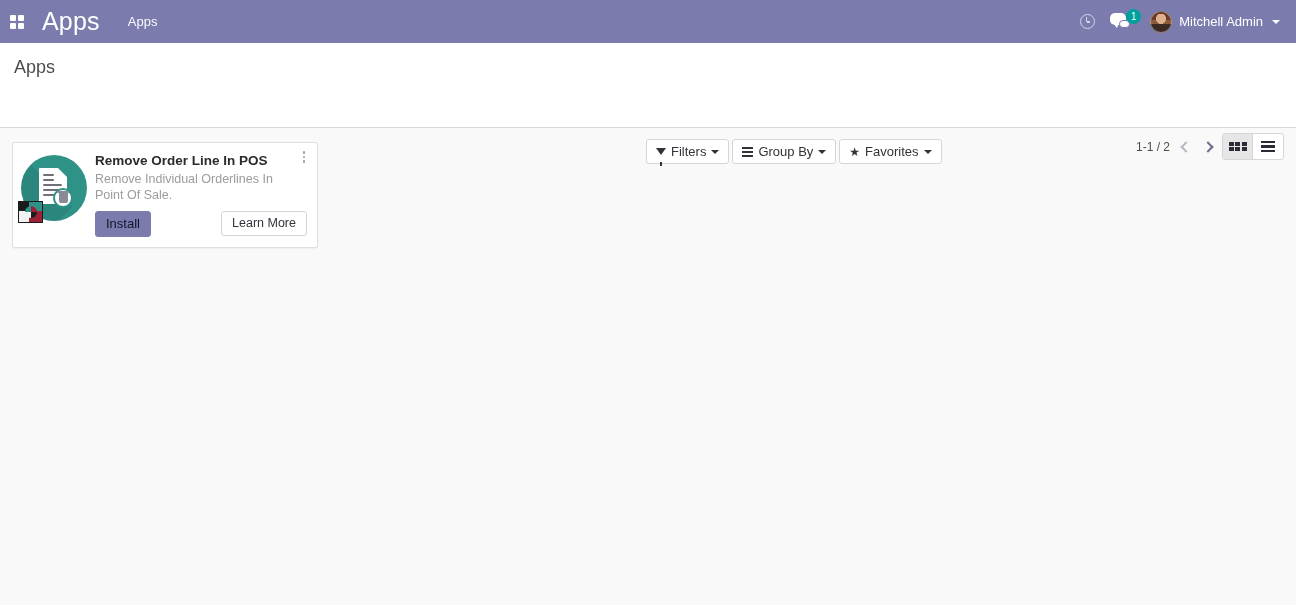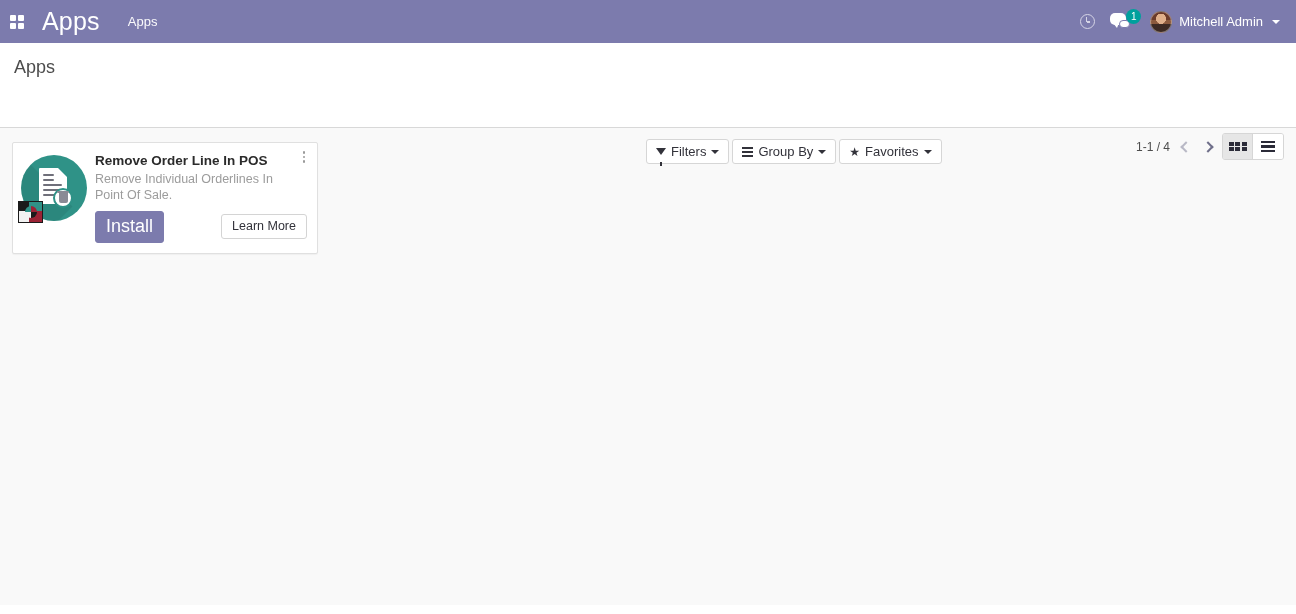--- a/index.html
+++ b/index.html
@@ -204,21 +204,21 @@
     width: 12px; height: 12px; border-radius: 50%;
     background: conic-gradient(#9b2335 0 25%, #1b1b1b 25% 50%, #f2f2f2 50% 75%, #2f9287 75% 100%);
   }
   .card-body { flex: 1 1 auto; min-width: 0; padding-top: 2px; }
   .card-title {
     font-size: 13.5px; color: #2b2b2b; font-weight: 700; line-height: 1.25; margin: 0 16px 2px 0;
   }
   .card-desc { font-size: 12.5px; color: #9c9c9c; line-height: 1.25; margin: 0 4px 0 0; }
   .card-actions { display: flex; align-items: center; margin-top: 8px; }
   .btn-install {
-    background: #7c7bad; border: 1px solid #7c7bad; color: #ffffff; font-size: 18px;
+    background: #7c7bad; border: 1px solid #7c7bad; color: #0f172a; font-size: 13px;
     padding: 4px 10px; border-radius: 3px; cursor: pointer; line-height: 1.2;
     font-family: "Liberation Sans", sans-serif;
   }
   .btn-learn {
     margin-left: auto; background: #ffffff; border: 1px solid #d4d4d4; color: #32323a;
     font-size: 12.5px; padding: 4px 10px; border-radius: 3px; cursor: pointer; line-height: 1.2;
     font-family: "Liberation Sans", sans-serif;
   }
   .kebab {
     position: absolute; right: 6px; top: 4px; width: 14px; height: 20px;
@@ -291,21 +291,21 @@
       </div>
       <div class="btn-dd">
         <span class="ic-star">★</span>
         <span>Favorites</span>
         <span class="caret"></span>
       </div>
     </div>
 
     <div class="cp-right">
       <div class="pager">
-        <span class="pager-value">1-1 / 4</span>
+        <span class="pager-value">1-1 / 2</span>
         <span class="pager-nav">
           <span class="chev prev"></span>
           <span class="chev next"></span>
         </span>
       </div>
       <div class="view-switcher">
         <div class="view-btn active">
           <span class="ic-kanban">
             <i></i>
               <i></i>

